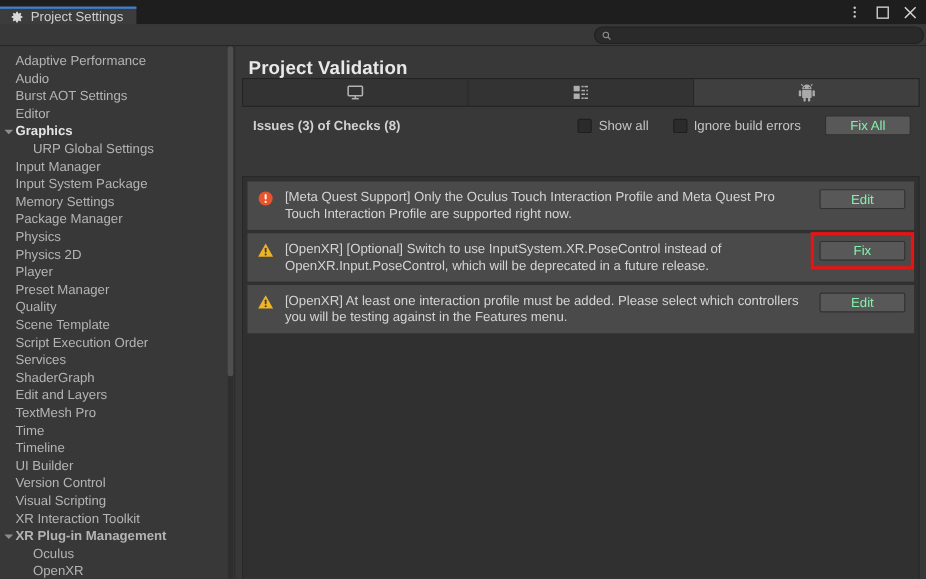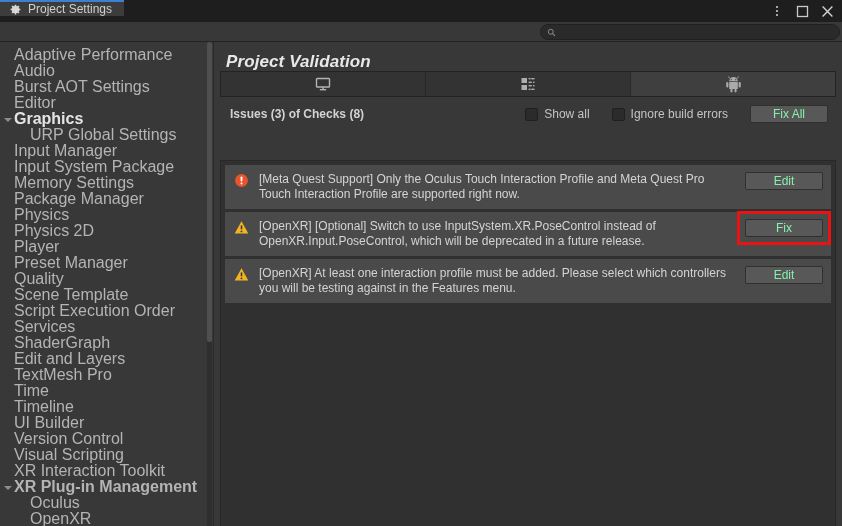--- a/index.html
+++ b/index.html
@@ -12,21 +12,21 @@
     color: #c4c4c4;
     -webkit-font-smoothing: antialiased;
   }
 
   #app { position: relative; width: 842px; height: 526px; background: #383838; }
 
   
   .tabstrip {
     position: absolute; top: 0; left: 0; width: 842px; height: 22px;
     background: #1e1e1e;
-    display: flex; align-items: flex-start;
+    display: flex; align-items: flex-end;
   }
   .tab {
     position: relative;
     display: flex; align-items: center; gap: 6px;
     padding: 0 12px 0 9px;
     min-width: 120px;
     background: #3c3c3c;
     border-top: 2px solid #3d7fd0;
     color: #cfcfcf;
     font-size: 12px;
@@ -64,21 +64,21 @@
   .sidebar {
     position: absolute; left: 0; top: 42px; width: 214px; height: 484px;
     background: #383838;
     overflow: hidden;
     padding-top: 5px;
   }
   .side-item {
     height: 16px; line-height: 16px;
     display: flex; align-items: center;
     padding-left: 14px;
-    font-size: 16px; color: #b4b4b4;
+    font-size: 12px; color: #b4b4b4;
     white-space: nowrap;
   }
   .side-item.indent { padding-left: 30px; }
   .side-item.bright { color: #e4e4e4; }
   .side-item .arrow {
     position: absolute; left: 4px;
     width: 0; height: 0;
     border-left: 4px solid #8d8d8d;
     border-top: 3.5px solid transparent;
     border-bottom: 3.5px solid transparent;
@@ -106,21 +106,20 @@
 
   
   .main {
     position: absolute; left: 214px; top: 42px; width: 628px; height: 484px;
     background: #383838;
   }
   .page-title {
     padding: 10px 0 0 12px;
     font-size: 17px; color: #e8e8e8; font-weight: bold;
     letter-spacing: .1px;
-    font-style: italic;
   }
 
   .platform-tabs {
     position: absolute; left: 6px; top: 29px; width: 616px; height: 26px;
     display: flex;
     background: #2f2f2f;
     border: 1px solid #232323;
   }
   .ptab {
     flex: 1 1 0;

